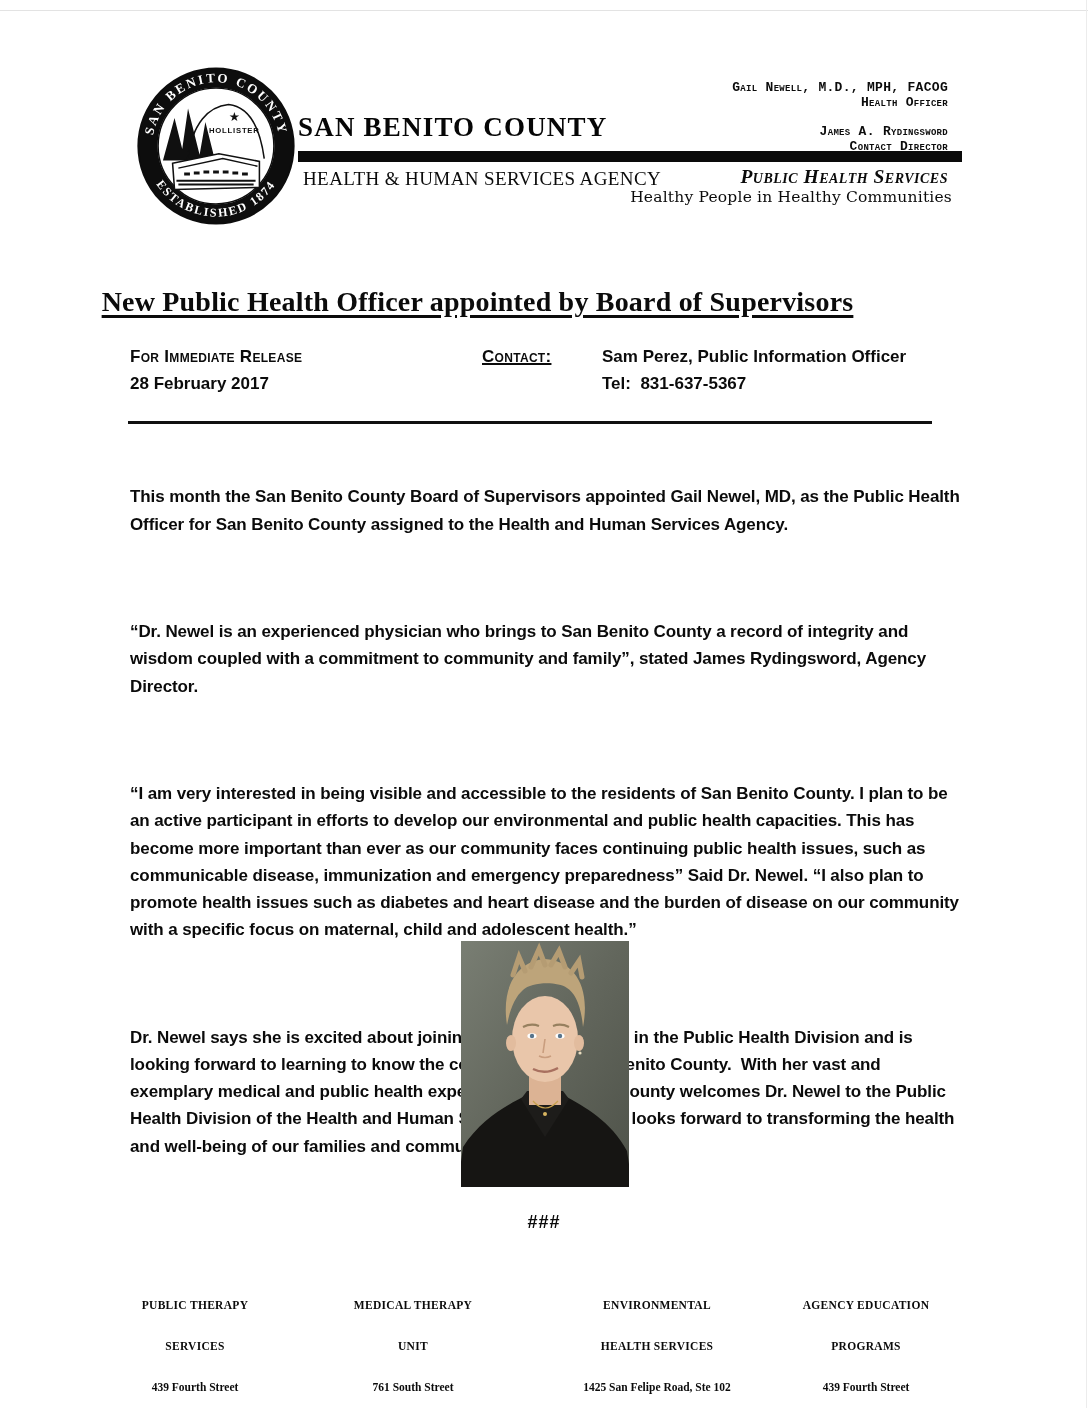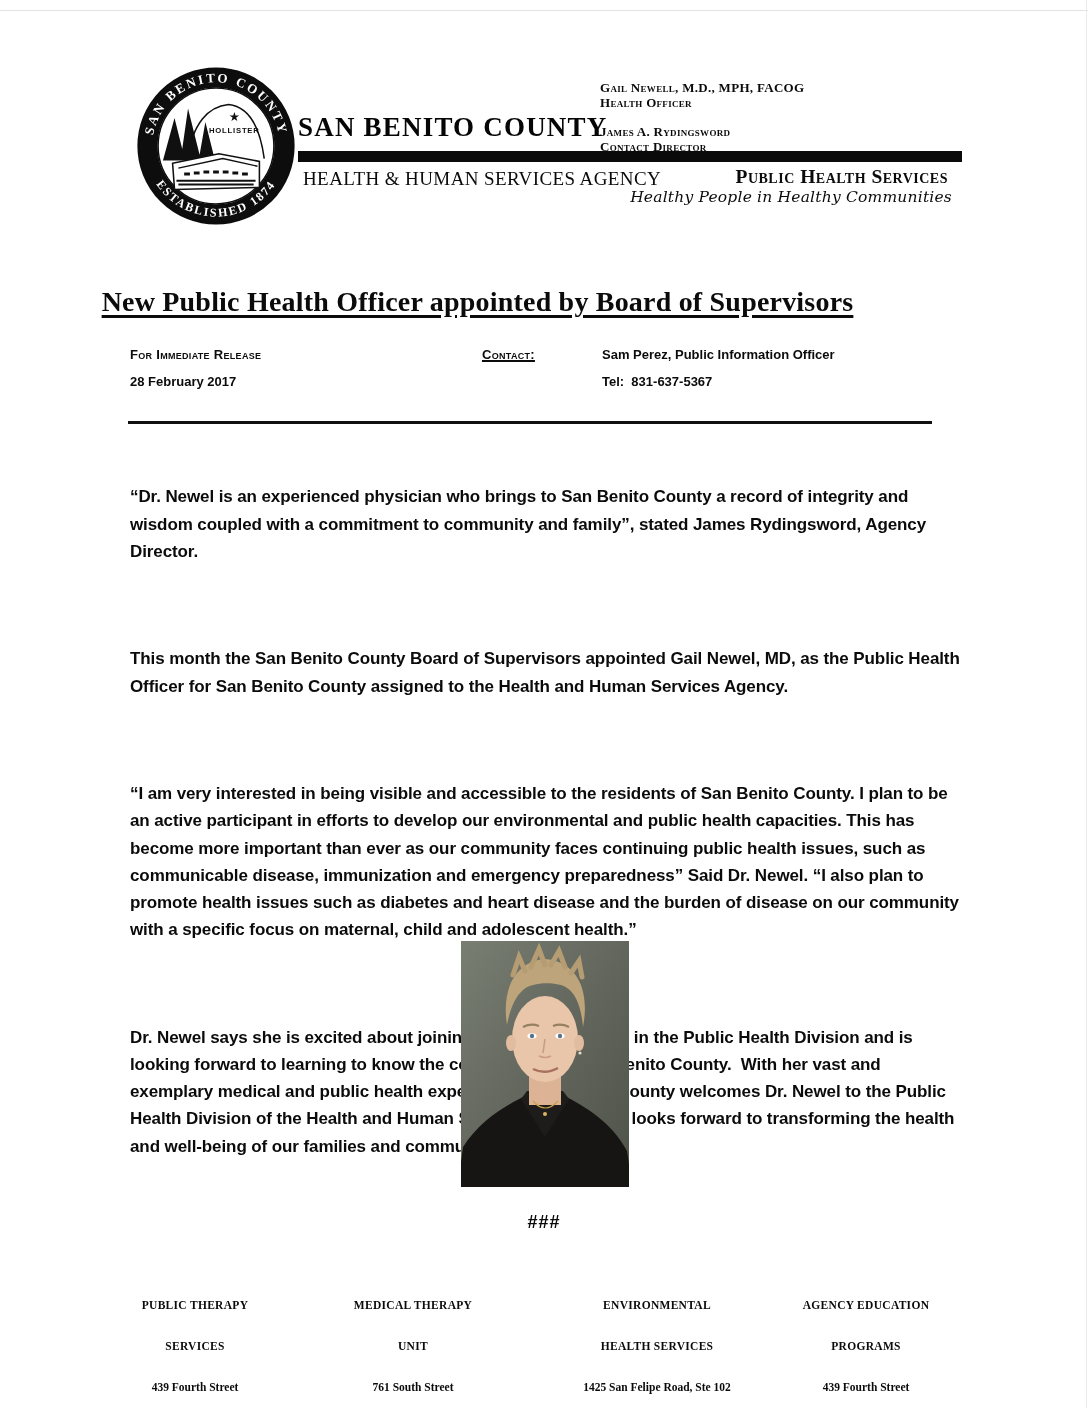--- a/index.html
+++ b/index.html
@@ -19,45 +19,45 @@
     left:298px; top:112px; font-family:"Liberation Serif", serif;
     font-weight:bold; font-size:27px; letter-spacing:1.2px; color:#060606;
     white-space:nowrap;
   }
   .masthead-bar { left:298px; top:151px; width:664px; height:11px; background:#0a0a0a; }
   .agency-name {
     left:303px; top:168px; font-family:"Liberation Serif", serif;
     font-weight:normal; font-size:19px; letter-spacing:0.4px; white-space:nowrap;
   }
   .officials {
-    left:600px; top:81px; width:348px; 
-    font-family:Liberation Serif, serif; font-weight:bold;
+    left:600px; top:81px; width:348px; text-align:right;
+    font-family:Liberation Mono, monospace; font-weight:bold;
     font-variant:small-caps; font-size:13px; line-height:14.5px;
     letter-spacing:0.3px;
   }
   .officials .gap { height:15px; }
   .division {
     left:600px; top:166px; width:348px; text-align:right;
     font-family:"Liberation Serif", serif; font-weight:bold;
-    font-variant:small-caps; font-size:19.5px; letter-spacing:0.5px;
+    font-variant:small-caps; font-size:19.5px; letter-spacing:0.5px;font-style:italic;
   }
   .tagline {
     left:596px; top:188px; width:356px; text-align:right;
-    font-family:"DejaVu Serif", serif; font-style:italic;
+    font-family:"DejaVu Serif", serif; 
     font-size:15.5px; letter-spacing:0.2px;
   }
 
   
   .headline {
     left:0; top:286px; width:955px; text-align:center;
     font-family:"Liberation Serif", serif; font-weight:bold; font-size:28px;
     text-decoration:underline; text-decoration-thickness:2.5px; text-underline-offset:4px;
     letter-spacing:0.2px;
   }
-  .meta { font-weight:bold; font-size:13px; white-space:pre-wrap; }
+  .meta { font-weight:bold; font-size:17px; white-space:pre-wrap; }
   .release-label { left:130px; top:347px; font-variant:small-caps; letter-spacing:0.3px; }
   .release-date  { left:130px; top:374px; }
   .contact-label { left:482px; top:347px; font-variant:small-caps; letter-spacing:0.3px;
                    text-decoration:underline; text-decoration-thickness:2px; }
   .contact-name  { left:602px; top:347px; }
   .contact-phone { left:602px; top:374px; }
   .rule-thin { left:128px; top:421px; width:804px; height:3px; background:#101010; }
 
   
   .body-text {
@@ -142,22 +142,22 @@
 
 <div class="abs meta release-label">For Immediate Release</div>
 <div class="abs meta release-date">28 February 2017</div>
 <div class="abs meta contact-label">Contact:</div>
 <div class="abs meta contact-name">Sam Perez, Public Information Officer</div>
 <div class="abs meta contact-phone">Tel:  831-637-5367</div>
 
 <div class="abs rule-thin"></div>
 
 <div class="abs body-text">
+  <p>This month the San Benito County Board of Supervisors appointed Gail Newel, MD, as the Public Health Officer for San Benito County assigned to the Health and Human Services Agency.</p>
   <p>“Dr. Newel is an experienced physician who brings to San Benito County a record of integrity and wisdom coupled with a commitment to community and family”, stated James Rydingsword, Agency Director.</p>
-  <p>This month the San Benito County Board of Supervisors appointed Gail Newel, MD, as the Public Health Officer for San Benito County assigned to the Health and Human Services Agency.</p>
   <p>“I am very interested in being visible and accessible to the residents of San Benito County. I plan to be an active participant in efforts to develop our environmental and public health capacities. This has become more important than ever as our community faces continuing public health issues, such as communicable disease, immunization and emergency preparedness” Said Dr. Newel. “I also plan to promote health issues such as diabetes and heart disease and the burden of disease on our community with a specific focus on maternal, child and adolescent health.”</p>
   <p>Dr. Newel says she is excited about joining the dedicated team in the Public Health Division and is looking forward to learning to know the communities of San Benito County.  With her vast and exemplary medical and public health experience, San Benito County welcomes Dr. Newel to the Public Health Division of the Health and Human Services Agency and looks forward to transforming the health and well-being of our families and community.</p>
 </div>
 
 <div class="abs photo">
   <svg width="168" height="246" viewBox="0 0 168 246">
     <defs>
       <linearGradient id="pbg" x1="0" y1="0" x2="1" y2="1">
         <stop offset="0" stop-color="#797e73"></stop>
         <stop offset="0.5" stop-color="#62665c"></stop>

